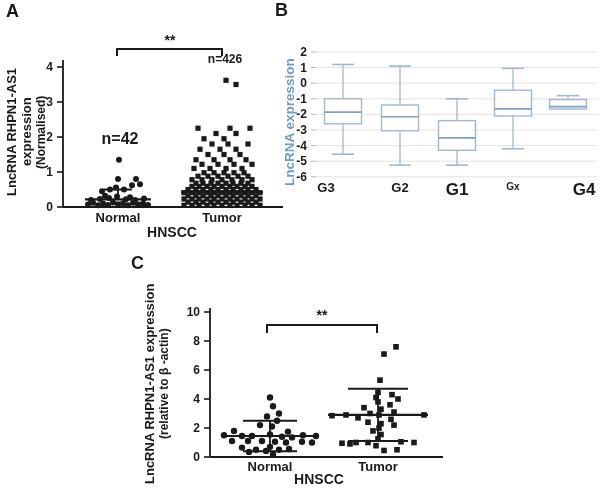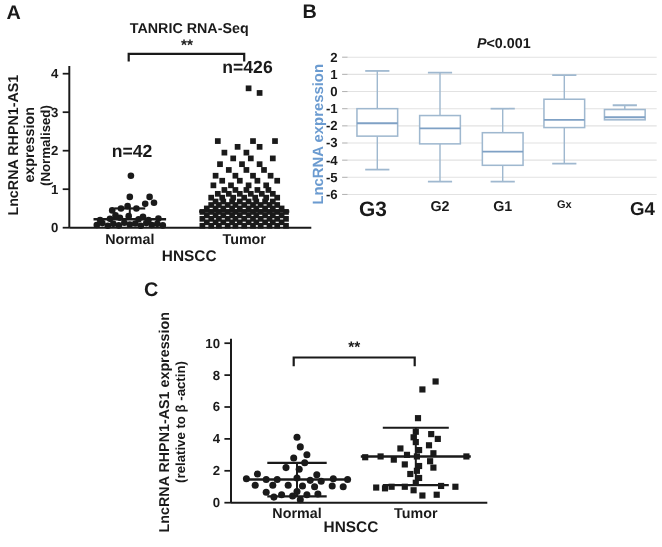--- a/index.html
+++ b/index.html
@@ -340,37 +340,35 @@
       <line x1="378" y1="388.85" x2="378" y2="441.05" stroke="#1a1a1a" stroke-width="1.8"></line>
       <line x1="348" y1="388.85" x2="408" y2="388.85" stroke="#1a1a1a" stroke-width="2"></line>
       <line x1="348" y1="441.05" x2="408" y2="441.05" stroke="#1a1a1a" stroke-width="2"></line>
       <line x1="328" y1="414.95" x2="428" y2="414.95" stroke="#1a1a1a" stroke-width="2.2"></line>
     </svg>
 
   <div class="txt pl" style="left:6px;top:2px;">A</div>
   <div class="txt pl" style="left:275px;top:1px;">B</div>
   <div class="txt pl" style="left:131px;top:254px;">C</div>
 
-  <div class="txt ctr" style="left:92px;top:19px;width:160px;font-size:13px;">TANRIC RNA-Seq</div>
   <div class="txt ctr" style="left:140px;top:33px;width:60px;font-size:14px;">**</div>
-  <div class="txt ctr" style="left:199px;top:53px;width:52px;font-size:16px;">n=426</div>
+  <div class="txt ctr" style="left:199px;top:53px;width:52px;font-size:12px;">n=426</div>
   <div class="txt ctr" style="left:95px;top:130px;width:50px;font-size:16px;">n=42</div>
   <div class="vlab" style="left:4px;top:48px;height:168px;width:42px;">
     <div style="font-size:13px;">LncRNA RHPN1-AS1 expression</div>
     <div style="font-size:12px;">(Normalised)</div>
   </div>
   <div class="txt ctr" style="left:88px;top:211px;width:60px;font-size:13px;">Normal</div>
   <div class="txt ctr" style="left:192px;top:211px;width:60px;font-size:13px;">Tumor</div>
   <div class="txt ctr" style="left:130px;top:225px;width:84px;font-size:14px;">HNSCC</div>
 
-  <div class="txt ctr" style="left:406px;top:33px;width:104px;font-size:13px;"><span class="it">P</span><span>&lt;0.001</span></div>
   <div class="vlab" style="left:282px;top:52px;height:140px;width:22px;font-size:13.5px;color:#6b9bd0;">LncRNA expression</div>
-  <div class="txt ctr" style="left:319px;top:181px;width:40px;font-size:19px;">G3</div>
+  <div class="txt ctr" style="left:306px;top:181px;width:40px;font-size:13px;">G3</div>
   <div class="txt ctr" style="left:380px;top:181px;width:40px;font-size:13px;">G2</div>
-  <div class="txt ctr" style="left:437px;top:181px;width:40px;font-size:13px;text-align:center;">G1</div>
+  <div class="txt ctr" style="left:437px;top:181px;width:40px;font-size:17px;text-align:center;">G1</div>
   <div class="txt ctr" style="left:493px;top:181px;width:40px;font-size:10px;">Gx</div>
   <div class="txt ctr" style="left:564px;top:181px;width:40px;font-size:17px;">G4</div>
 
   <div class="txt ctr" style="left:292px;top:308px;width:60px;font-size:14px;">**</div>
   <div class="vlab" style="left:142px;top:266px;height:236px;width:42px;">
     <div style="font-size:13px;">LncRNA RHPN1-AS1 expression</div>
     <div style="font-size:12px;">(relative to β -actin)</div>
   </div>
   <div class="txt ctr" style="left:240px;top:460px;width:60px;font-size:13px;">Normal</div>
   <div class="txt ctr" style="left:348px;top:460px;width:60px;font-size:13px;">Tumor</div>

